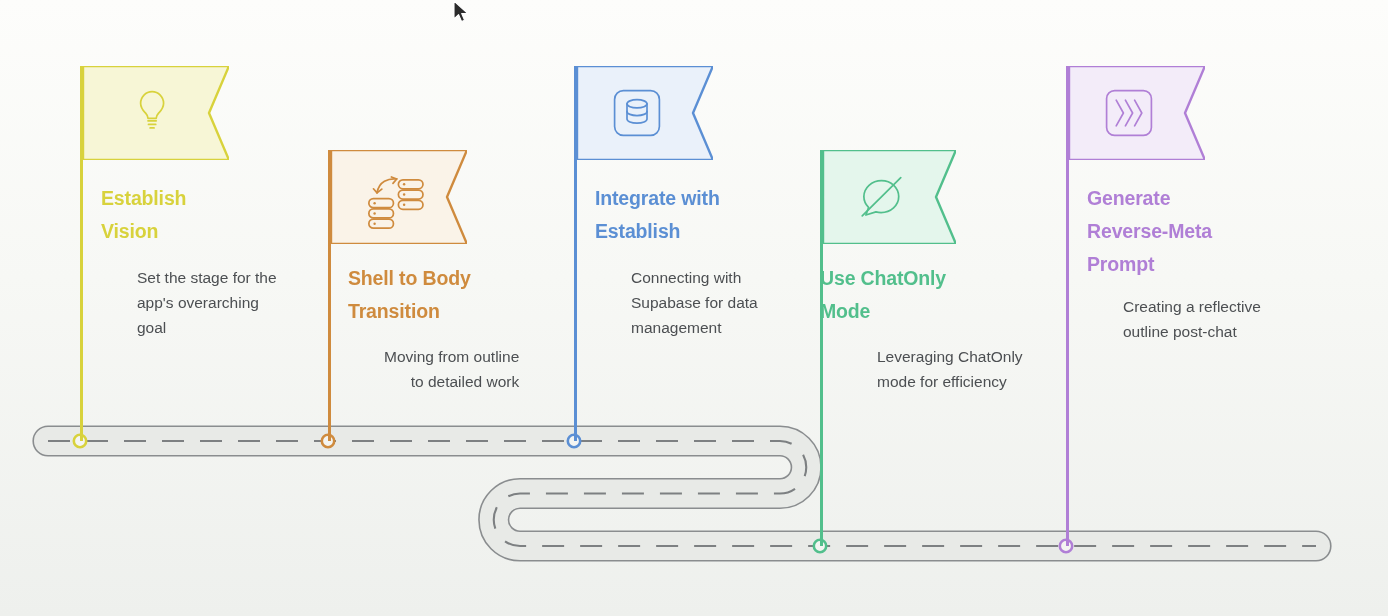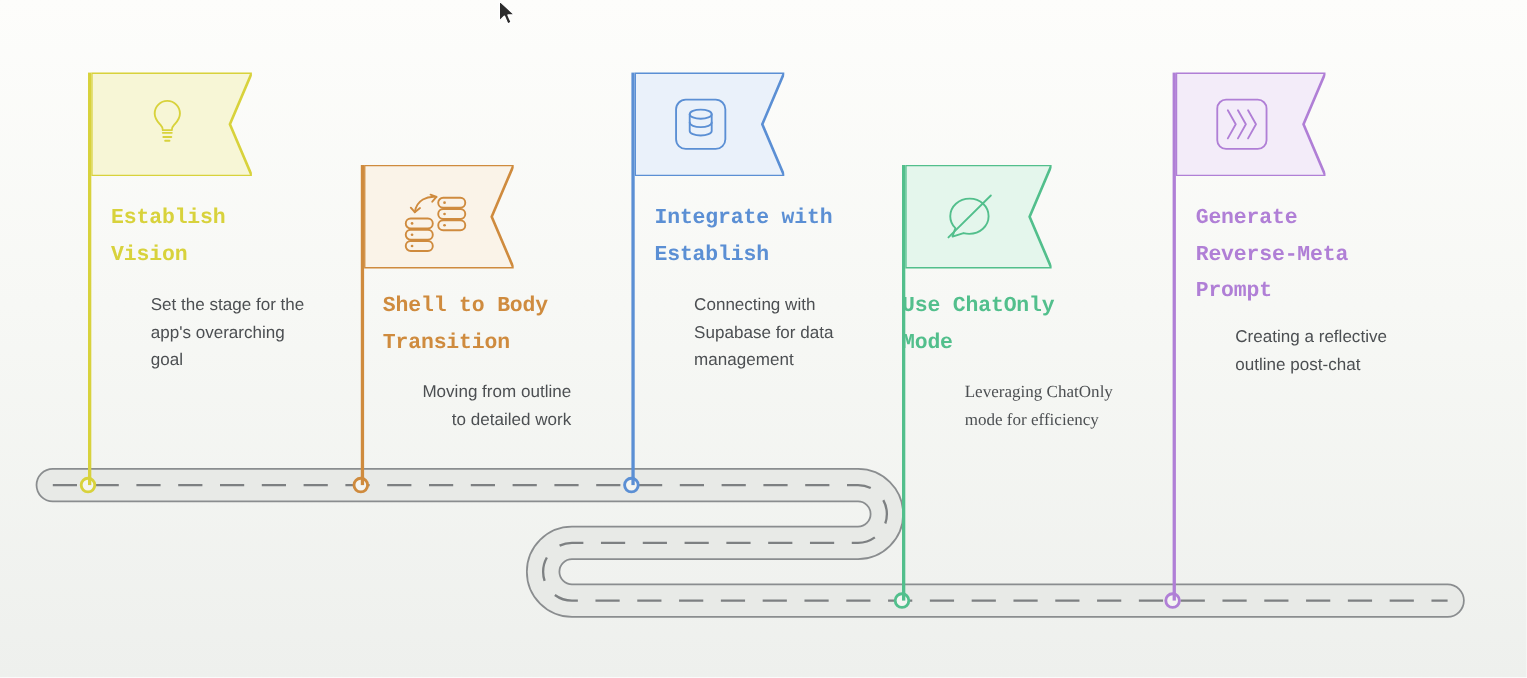--- a/index.html
+++ b/index.html
@@ -37,21 +37,20 @@
     left: 3px;
     top: 0;
   }
   .m-title {
     position: absolute;
     font-weight: bold;
     font-size: 19.5px;
     line-height: 1.68;
     letter-spacing: -0.15px;
     white-space: pre-line;
-    font-family: Liberation Mono, monospace;
   }
   .m-desc {
     position: absolute;
     font-size: 15.5px;
     line-height: 1.62;
     color: #4c4f52;
     white-space: pre-line;
     margin-left: 36px;
   }
   #cursor {
@@ -150,21 +149,21 @@
           <g transform="translate(33.08,21.580000000000002) scale(0.82)">
             <g fill="none" stroke="#52bf8c" stroke-width="2.1" stroke-linecap="round" stroke-linejoin="round">
               <path d="M52 30.5c0 10.8-9.6 19.5-21.5 19.5-2.2 0-4.3-.3-6.3-.85L12 53l3.2-9.3C11.6 40.2 9.5 35.6 9.5 30.5 9.5 19.7 19.1 11 31 11s21 8.7 21 19.5z"></path>
               <path d="M7.5 54 L54.5 7.5"></path>
             </g>
           </g>
         </svg>
       </div>
       <div class="m-title" style="left: 820px; top: 262px; color: rgb(82, 191, 140);">Use ChatOnly
 Mode</div>
-      <div class="m-desc" style="left: 841px; top: 344px; font-family: Liberation Serif, serif;">Leveraging ChatOnly
+      <div class="m-desc" style="left: 841px; top: 344px;">Leveraging ChatOnly
 mode for efficiency</div>
       <div class="milestone" style="left: 1066px; top: 66px;">
         <div class="pole" style="height: 480px; background: rgb(176, 127, 214);"></div>
         <svg class="flag" width="136" height="94" viewBox="0 0 136 94">
           <path d="M0 0 H136 L116 47 L136 94 H0 Z" fill="#f3ecf9" stroke="#b07fd6" stroke-width="2.4" stroke-linejoin="round"></path>
           <g transform="translate(35.2,22.2) scale(0.8)">
             <g fill="none" stroke="#b07fd6" stroke-width="2.1" stroke-linecap="round" stroke-linejoin="round">
               <rect x="3" y="3" width="56" height="56" rx="10"></rect>
               <path d="M15 15 L24 31 L15 47"></path>
               <path d="M26.5 15 L35.5 31 L26.5 47"></path>

